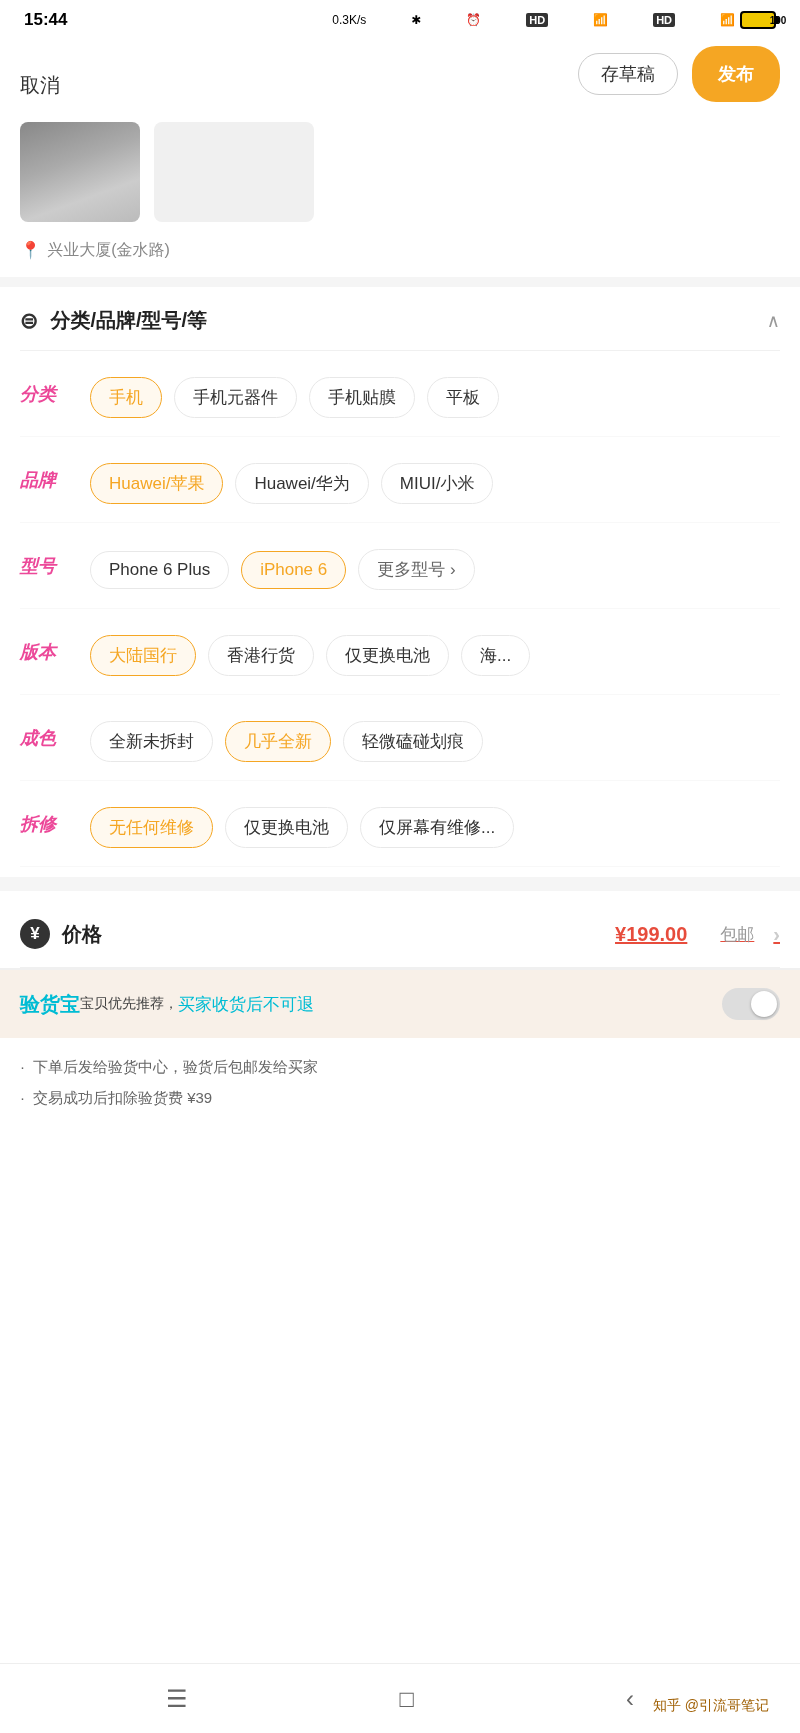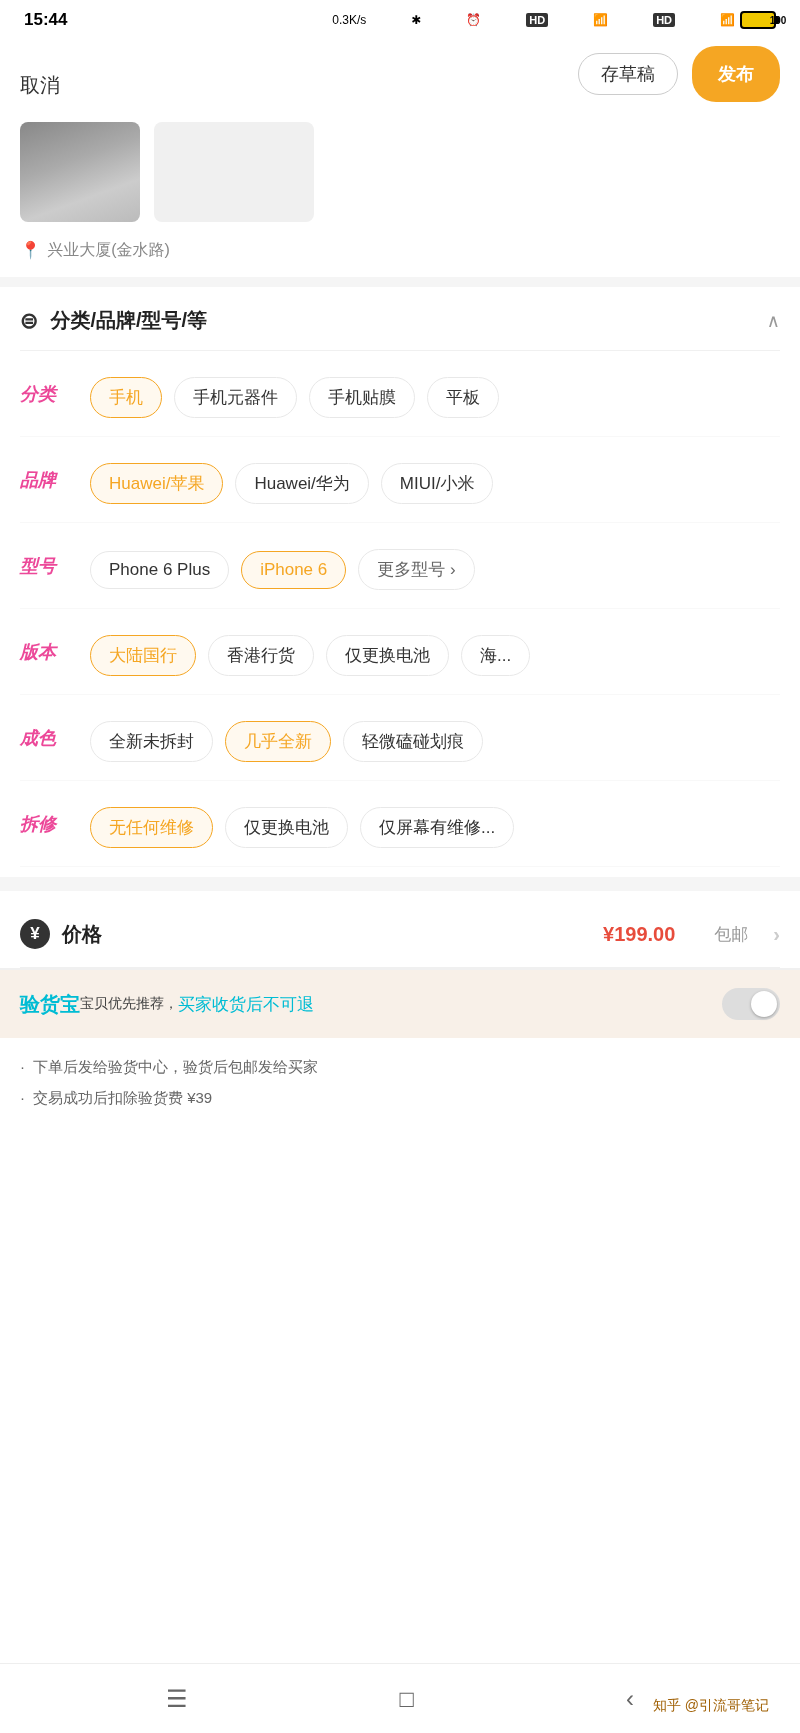--- a/index.html
+++ b/index.html
@@ -244,24 +244,25 @@
       color: #fff;
       display: flex;
       align-items: center;
       justify-content: center;
       font-size: 17px;
       font-weight: 700;
     }
     .price-right {
       display: flex;
       align-items: center;
-      gap: 25px;
+      gap: 19px;
       color: #e74c3c;
       font-size: 20px;
       font-weight: 600;
+      text-decoration: underline;
     }
     .price-postage {
       color: #999;
       font-size: 17px;
       font-weight: 400;
       margin-left: 14px;
     }
     .price-arrow {
       color: #ccc;
       font-size: 20px;

